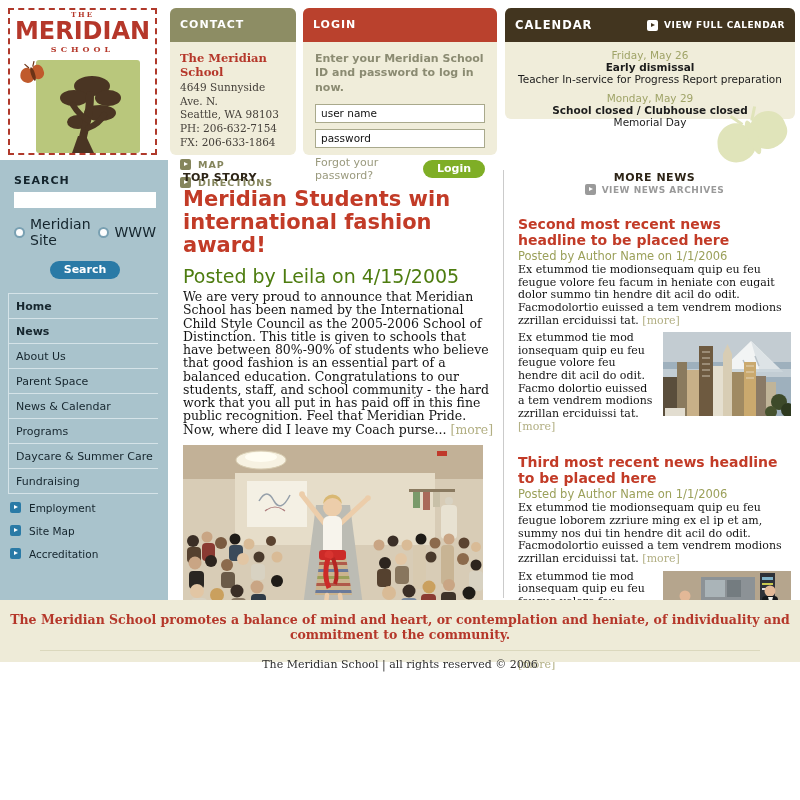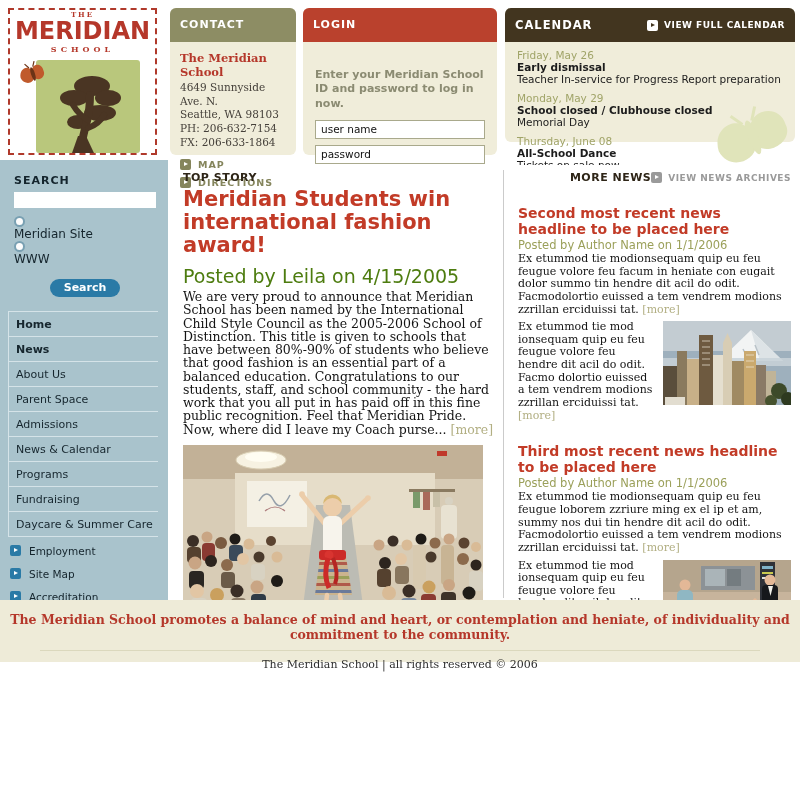--- a/index.html
+++ b/index.html
@@ -37,48 +37,48 @@
 
   .play-icon { display:inline-block; width:11px; height:11px; border-radius:2px; position:relative; flex:0 0 11px; }
   .play-icon::after { content:""; position:absolute; left:4px; top:3px; border-left:4px solid #fff;
                       border-top:2.5px solid transparent; border-bottom:2.5px solid transparent; }
   .pi-olive { background:#85855c; }
   .pi-blue  { background:#2a7aa6; }
   .pi-gray  { background:#9a9a9a; }
   .pi-white { background:#fff; } .pi-white::after { border-left-color:#42351f; }
 
   #login-box { left:303px; top:8px; width:194px; height:147px; }
-  .login-body { padding:26px 12px 0 12px; }
+  .login-body { padding:10px 12px 0 12px; }
   .login-instr { font-size:11px; font-weight:bold; color:#8b8b72; line-height:1.3; margin-bottom:9px; }
   .login-input { display:block; width:170px; height:19px; border:1px solid #a9a98c; background:#fff;
                  font-family:"DejaVu Sans","Liberation Sans",sans-serif; font-size:10.5px; padding:0 5px;
                  margin-bottom:6px; color:#111; }
   .login-row { display:flex; justify-content:space-between; align-items:center; margin-top:8px; }
   .forgot-link { font-size:11px; color:#9a9a7e; }
   .pill-btn { border:none; border-radius:9px; color:#fff; font-weight:bold; font-size:11px;
               height:18px; padding:0 14px; font-family:"DejaVu Sans","Liberation Sans",sans-serif; cursor:pointer; }
   .btn-green { background:#7fae26; }
   .btn-blue  { background:#2a7aa6; }
 
-  #calendar-box { left:505px; top:8px; width:290px; height:134px; }
+  #calendar-box { left:505px; top:8px; width:290px; height:111px;text-align:center; }
   .cal-hdr-left { font-size:11.5px; letter-spacing:1px; }
   .cal-hdr-right { display:flex; align-items:center; gap:6px; font-size:9px; letter-spacing:0.5px; cursor:pointer; }
   .cal-body { padding:7px 12px 0 12px; position:relative; height:123px; overflow:hidden; }
   .cal-event { margin-bottom:7px; position:relative; z-index:2; }
   .cal-date { font-size:10.5px; color:#a0a468; }
   .cal-title { font-size:10.5px; font-weight:bold; color:#1c1c1c; }
   .cal-detail { font-size:10.5px; color:#1c1c1c; }
   .cal-butterfly { position:absolute; right:-6px; bottom:-8px; z-index:1; }
 
   
   #sidebar { position:absolute; left:0; top:160px; width:168px; height:493px; background:#a9c3cc; }
   .search-wrap { padding:14px 12px 0 14px; }
   .search-label { font-size:11px; font-weight:bold; letter-spacing:1px; color:#14242c; margin-bottom:5px; }
   .search-input { width:142px; height:16px; border:none; background:#fff; font-size:11px; padding:0 4px; display:block; }
-  .radio-row { display:flex; margin-top:8px; font-size:12px; color:#14242c;flex-direction:column; }
+  .radio-row { display:flex; align-items:center; margin-top:8px; font-size:14px; color:#14242c; }
   .radio-dot { width:11px; height:11px; border-radius:50%; background:#fdfdfd; border:2px solid #79a0b2;
                display:inline-block; margin-right:5px; flex:0 0 11px; cursor:pointer; }
   .radio-gap { width:18px; }
   .search-btn-row { text-align:center; margin-top:10px; }
   #nav-menu { margin:14px 10px 0 8px; border-left:1px solid #d5e3e8; border-top:1px solid #d5e3e8; }
   .nav-item { height:25px; line-height:25px; border-bottom:1px solid #d5e3e8; padding-left:7px;
               font-size:11px; color:#16262e; cursor:pointer; }
   .nav-bold { font-weight:bold; }
   .util-links { margin:8px 0 0 10px; }
   .util-row { display:flex; align-items:center; gap:8px; margin-bottom:11px; font-size:10.5px; color:#14242c; cursor:pointer; }
@@ -89,21 +89,21 @@
   .story-headline { color:#c23b27; font-weight:bold; font-size:21px; line-height:23px; margin:4px 0 8px 0; }
   .byline { color:#4d7c0f; font-size:19px; margin-bottom:3px; }
   .story-body { font-family:"DejaVu Serif","Liberation Serif",serif; font-size:12.5px; line-height:1.06;
                 color:#141414; }
   .more-link { color:#b2af83; font-family:"DejaVu Serif","Liberation Serif",serif; cursor:pointer; }
   .story-photo { margin-top:9px; display:block; }
 
   
   #divider-v { position:absolute; left:503px; top:170px; width:1px; height:428px; background:#cbcbcb; }
   #news-col { position:absolute; left:518px; top:171px; width:273px; }
-  .news-header-row { display:flex; justify-content:flex-end; align-items:center; }
+  .news-header-row { display:flex; justify-content:space-between; align-items:center;flex-direction:column; }
   .archives-link { display:flex; align-items:center; gap:6px; font-size:9px; font-weight:bold;
                    letter-spacing:0.5px; color:#9a9a9a; cursor:pointer; }
   .news-item { margin-top:21px; }
   .news-headline { color:#c23b27; font-weight:bold; font-size:14px; line-height:16px; cursor:pointer; }
   .news-byline { color:#9ba05a; font-size:11.5px; margin:1px 0 1px 0; }
   .news-para { font-family:"DejaVu Serif","Liberation Serif",serif; font-size:11px; line-height:1.15;
                color:#141414; }
   .news-para2 { margin-top:5px; overflow:hidden; }
   .news-thumb { float:right; margin-left:9px; margin-bottom:2px; }
 
@@ -169,20 +169,24 @@
   </div>
 
   <div class="pane" id="login-box">
     <div class="pane-header hdr-red">
       <span>LOGIN</span>
     </div>
     <div class="login-body">
       <div class="login-instr">Enter your Meridian School ID and password to log in now.</div>
       <input class="login-input" type="text" value="user name" style="">
       <input class="login-input" type="text" value="password" style="">
+      <div class="login-row">
+        <span class="forgot-link">Forgot your password?</span>
+        <button class="pill-btn btn-green">Login</button>
+      </div>
     </div>
   </div>
 
   <div class="pane" id="calendar-box">
     <div class="pane-header hdr-brown">
       <span class="cal-hdr-left">CALENDAR</span>
       <span class="cal-hdr-right">
         <span class="play-icon pi-white"></span>
         <span>VIEW FULL CALENDAR</span>
       </span>
@@ -190,25 +194,20 @@
     <div class="cal-body">
       <div class="cal-event">
         <div class="cal-date">Friday, May 26</div>
         <div class="cal-title">Early dismissal</div>
         <div class="cal-detail">Teacher In-service for Progress Report preparation</div>
       </div>
       <div class="cal-event">
         <div class="cal-date">Monday, May 29</div>
         <div class="cal-title">School closed / Clubhouse closed</div>
         <div class="cal-detail">Memorial Day</div>
-      </div>
-      <div class="cal-event">
-        <div class="cal-date">Thursday, June 08</div>
-        <div class="cal-title">All-School Dance</div>
-        <div class="cal-detail">Tickets on sale now</div>
       </div>
       <svg class="cal-butterfly" width="95" height="72" viewBox="0 0 95 72">
         <g transform="rotate(-22 48 36)" fill="#e0e4ba">
           <path d="M10 36 C12 12 40 8 47 28 C54 8 84 14 82 36 C84 54 54 60 47 44 C40 60 12 58 10 36 Z"></path>
           <ellipse cx="47" cy="36" rx="5" ry="18"></ellipse>
           <path d="M42 20 L34 8 M52 20 L60 8" stroke="#e0e4ba" stroke-width="3" fill="none"></path>
         </g>
       </svg>
     </div>
   </div>
@@ -226,25 +225,24 @@
       </div>
       <div class="search-btn-row">
         <button class="pill-btn btn-blue">Search</button>
       </div>
     </div>
     <div id="nav-menu">
       <div class="nav-item nav-bold"><span>Home</span></div>
       <div class="nav-item nav-bold"><span>News</span></div>
       <div class="nav-item"><span>About Us</span></div>
       <div class="nav-item"><span>Parent Space</span></div>
-      <div class="nav-item"><span>Admissions</span></div>
       <div class="nav-item"><span>News &amp; Calendar</span></div>
       <div class="nav-item"><span>Programs</span></div>
+      <div class="nav-item"><span>Daycare &amp; Summer Care</span></div>
       <div class="nav-item"><span>Fundraising</span></div>
-      <div class="nav-item"><span>Daycare &amp; Summer Care</span></div>
     </div>
     <div class="util-links">
       <div class="util-row">
         <span class="play-icon pi-blue"></span>
         <span>Employment</span>
       </div>
       <div class="util-row">
         <span class="play-icon pi-blue"></span>
         <span>Site Map</span>
       </div>

